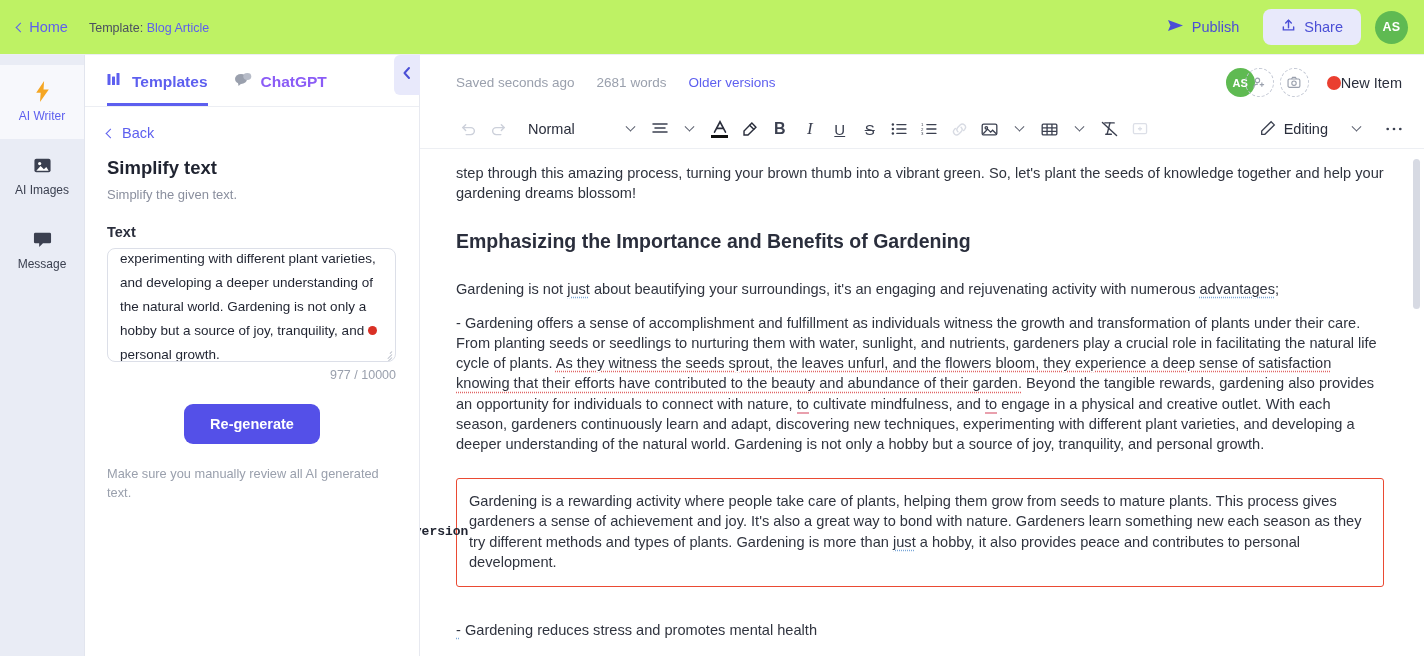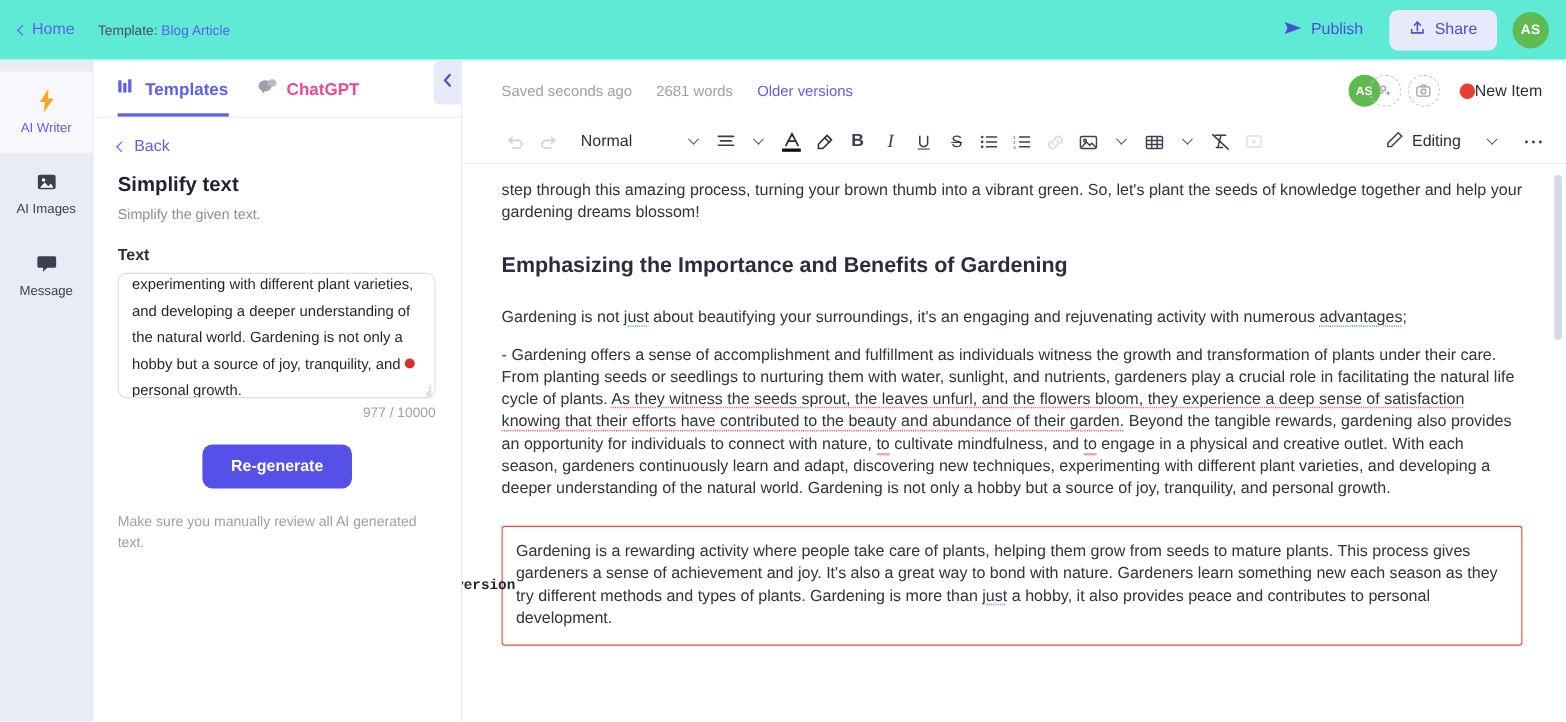--- a/index.html
+++ b/index.html
@@ -7,21 +7,21 @@
     width: 1424px; height: 656px;
     font-family: "Liberation Sans", sans-serif;
     background: #ffffff;
     overflow: hidden;
   }
   body { position: relative; }
 
   
   .topbar {
     position: absolute; left: 0; top: 0; width: 1424px; height: 55px;
-    background: #5eead4;
+    background: #bef264;
     border-bottom: 1px solid #eceef3;
     display: flex; align-items: center;
   }
   .home-link {
     width: 85px; display: flex; align-items: center; justify-content: center;
     gap: 5px; color: #5d5fef; font-size: 14.5px; cursor: pointer;
     height: 55px;
   }
   .chev-left {
     display: inline-block; width: 7px; height: 7px;
@@ -80,21 +80,21 @@
   .panel {
     position: absolute; left: 85px; top: 55px; width: 335px; height: 601px;
     background: #ffffff; border-right: 1px solid #e7e9f0;
   }
   .panel-tabs {
     height: 52px; display: flex; align-items: flex-end; gap: 26px;
     padding: 0 22px; border-bottom: 1px solid #eceef3;
   }
   .ptab {
     display: flex; align-items: center; gap: 9px; font-size: 15.5px;
-    font-weight: 700; color: #ec4899; padding-bottom: 11px; cursor: pointer;
+    font-weight: 700; color: #8b5cf6; padding-bottom: 11px; cursor: pointer;
     border-bottom: 3px solid transparent;
   }
   .ptab.active { color: #5d5fef; border-bottom-color: #5d5fef; }
 
   .panel-body { padding: 18px 22px 0 22px; }
   .back-row {
     display: flex; align-items: center; gap: 8px; color: #5d5fef;
     font-size: 14.5px; cursor: pointer; margin-bottom: 16px;
   }
   .tpl-title { font-size: 18.5px; font-weight: 700; color: #1f2330; }
@@ -578,16 +578,19 @@
 
       <div class="callout-holder">
         <div class="side-label">Simplified version</div>
         <div class="callout">
           <div class="p" style="margin-bottom:0;">
             <span>Gardening is a rewarding activity where people take care of plants, helping them grow from seeds to mature plants. This process gives gardeners a sense of achievement and joy. It's also a great way to bond with nature. Gardeners learn something new each season as they try different methods and types of plants. Gardening is more than </span><span class="sq">just</span><span> a hobby, it also provides peace and contributes to personal development.</span>
           </div>
         </div>
       </div>
 
+      <div class="p">
+        <span class="sq">-</span><span> Gardening reduces stress and promotes mental health</span>
+      </div>
 
     </div>
   </div>
 </div>
 
 </body></html>

